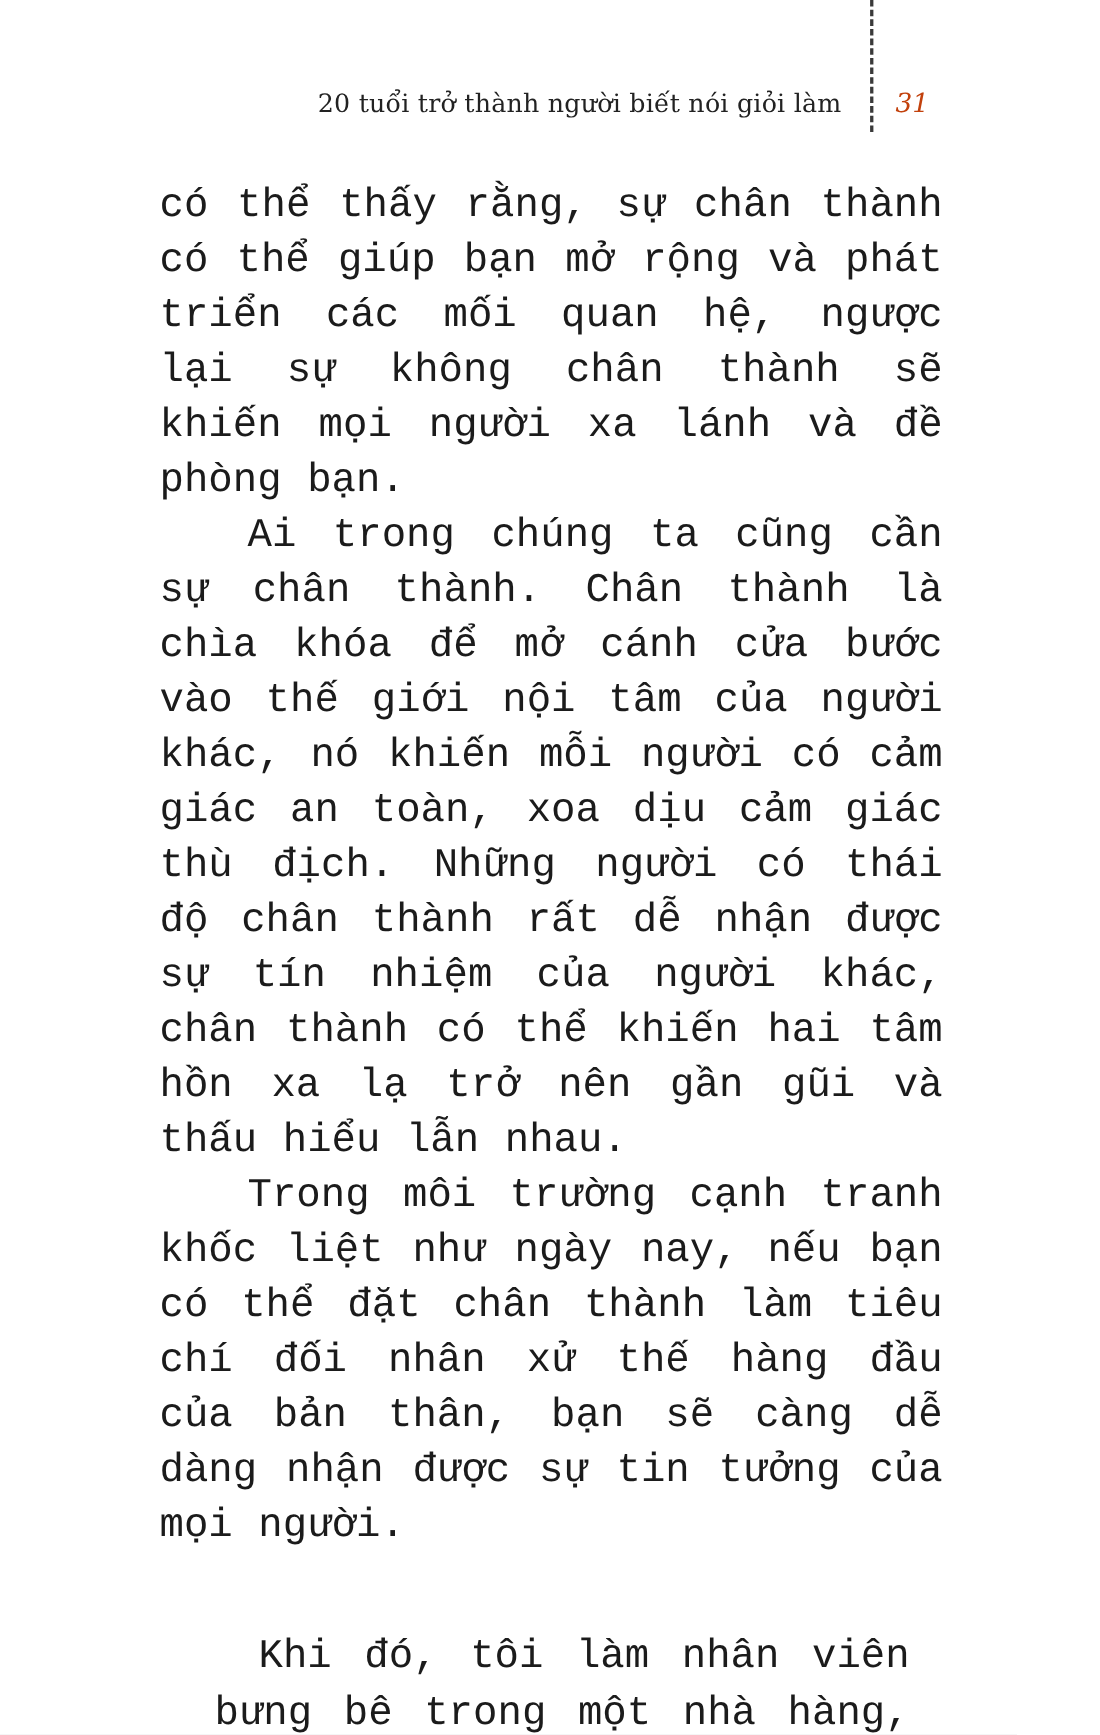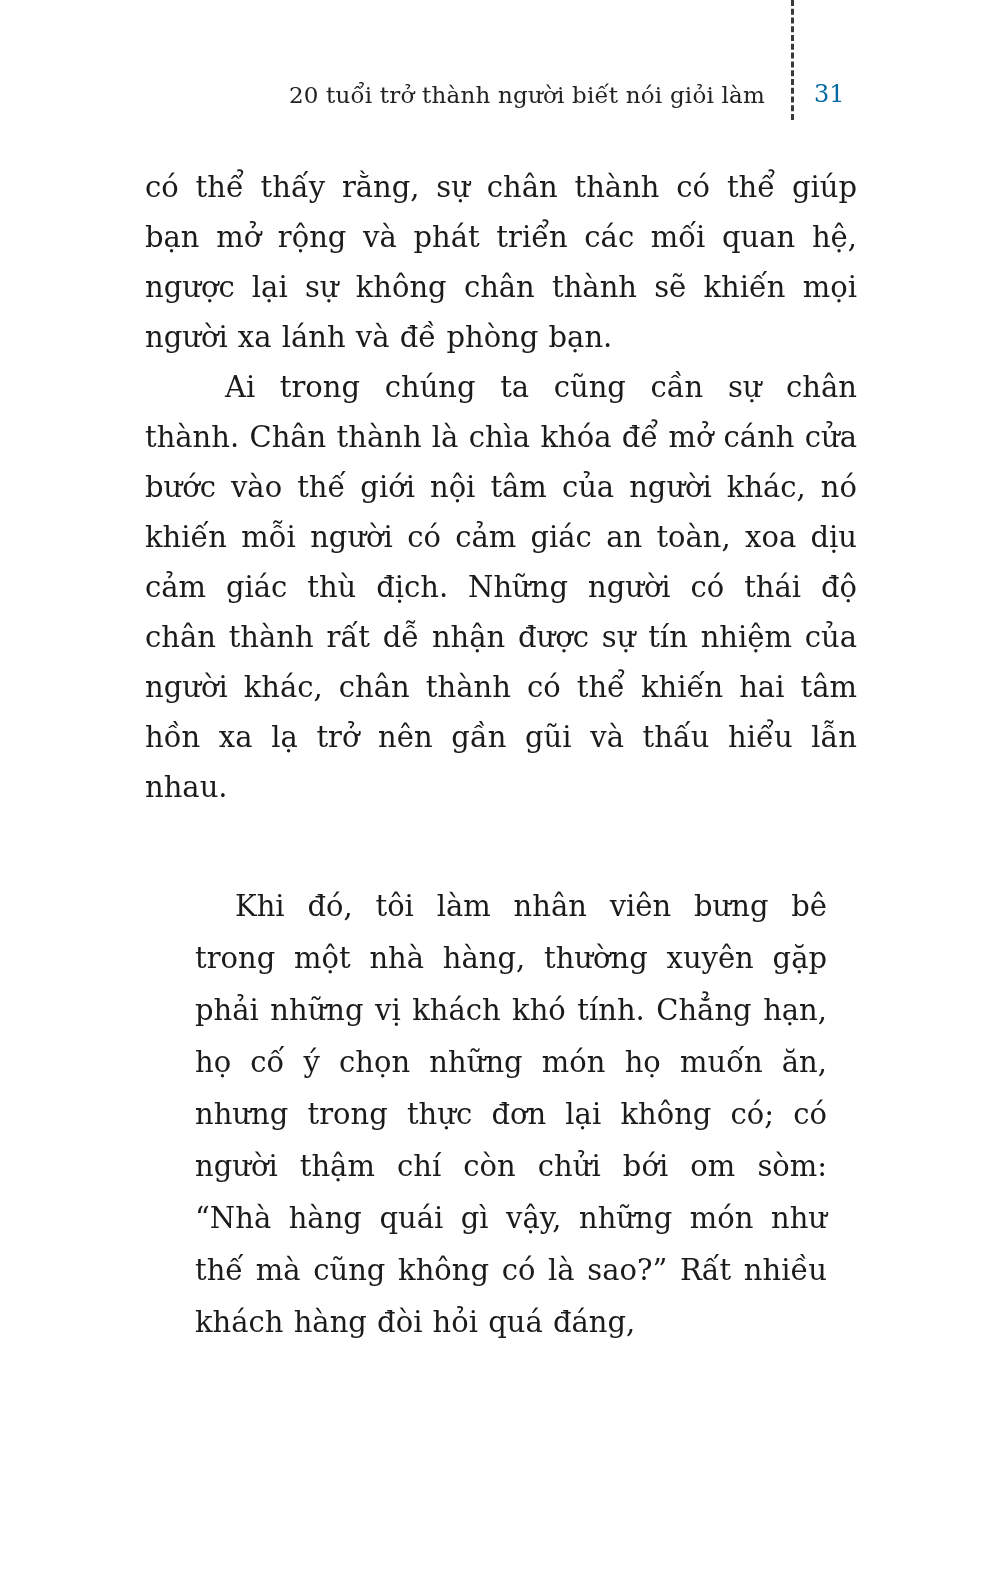--- a/index.html
+++ b/index.html
@@ -41,37 +41,39 @@
     left: 791px;
     width: 0;
     height: 120px;
     border-left: 3px dashed #3a3a3a;
   }
   .page-number {
     position: absolute;
     top: 80px;
     left: 814px;
     font-size: 24px;
-    color: #0369a1;
+    color: #c2410c;
+    font-style: italic;
   }
 
   
   .body-text {
     position: absolute;
     top: 162px;
     left: 145px;
     width: 712px;
   }
   .para {
     margin: 0;
-    font-size: 29px;
+    font-size: 37px;
     line-height: 50px;
     text-align: justify;
     text-indent: 80px;
     word-spacing: 1px;
+    font-family: Liberation Mono, monospace;
   }
   .para.no-indent {
     text-indent: 0;
   }
   .para.quote {
     margin-top: 68px;
     margin-left: 50px;
     margin-right: 30px;
     text-indent: 40px;
     line-height: 52px;
@@ -84,16 +86,17 @@
 
   <header class="running-header">
     <span class="running-title">20 tuổi trở thành người biết nói giỏi làm</span>
     <span class="header-divider"></span>
     <span class="page-number">31</span>
   </header>
 
   <main class="body-text">
     <p class="para no-indent">có thể thấy rằng, sự chân thành có thể giúp bạn mở rộng và phát triển các mối quan hệ, ngược lại sự không chân thành sẽ khiến mọi người xa lánh và đề phòng bạn.</p>
     <p class="para">Ai trong chúng ta cũng cần sự chân thành. Chân thành là chìa khóa để mở cánh cửa bước vào thế giới nội tâm của người khác, nó khiến mỗi người có cảm giác an toàn, xoa dịu cảm giác thù địch. Những người có thái độ chân thành rất dễ nhận được sự tín nhiệm của người khác, chân thành có thể khiến hai tâm hồn xa lạ trở nên gần gũi và thấu hiểu lẫn nhau.</p>
+    <p class="para">Trong môi trường cạnh tranh khốc liệt như ngày nay, nếu bạn có thể đặt chân thành làm tiêu chí đối nhân xử thế hàng đầu của bản thân, bạn sẽ càng dễ dàng nhận được sự tin tưởng của mọi người.</p>
     <p class="para quote">Khi đó, tôi làm nhân viên bưng bê trong một nhà hàng, thường xuyên gặp phải những vị khách khó tính. Chẳng hạn, họ cố ý chọn những món họ muốn ăn, nhưng trong thực đơn lại không có; có người thậm chí còn chửi bới om sòm: “Nhà hàng quái gì vậy, những món như thế mà cũng không có là sao?” Rất nhiều khách hàng đòi hỏi quá đáng,</p>
   </main>
 
 </div>
 
 </body></html>

